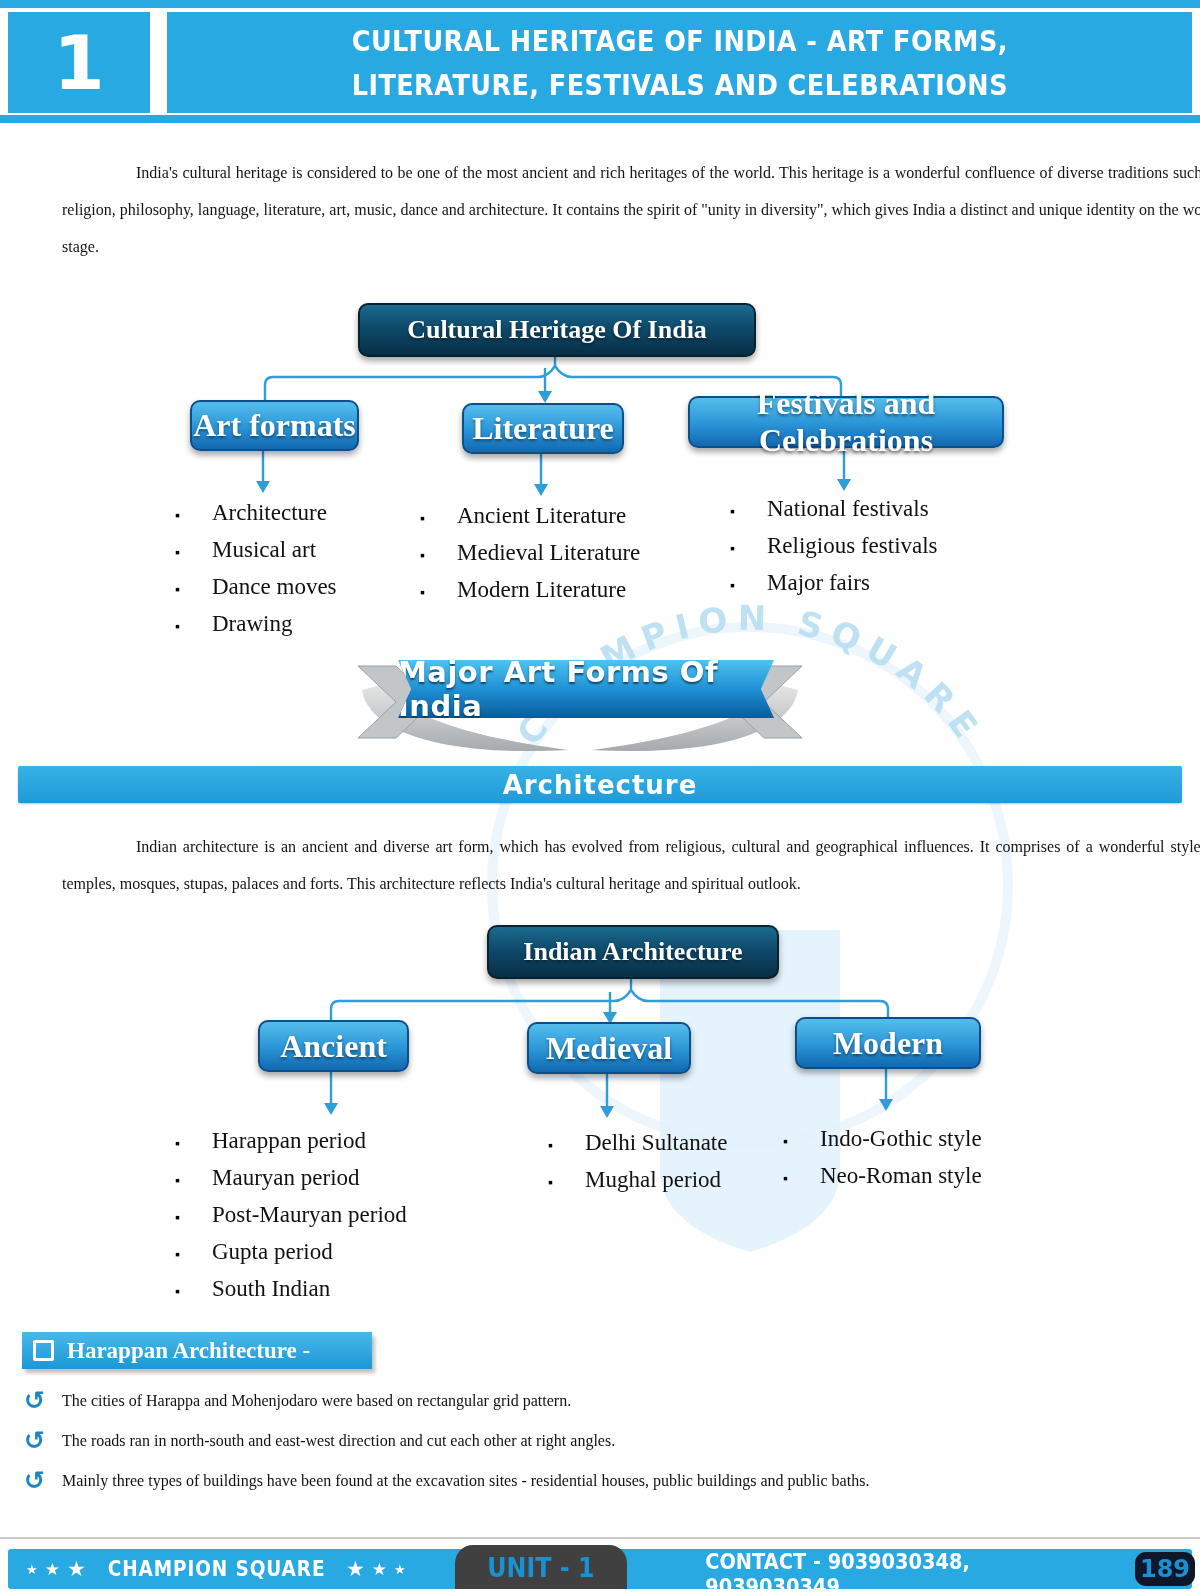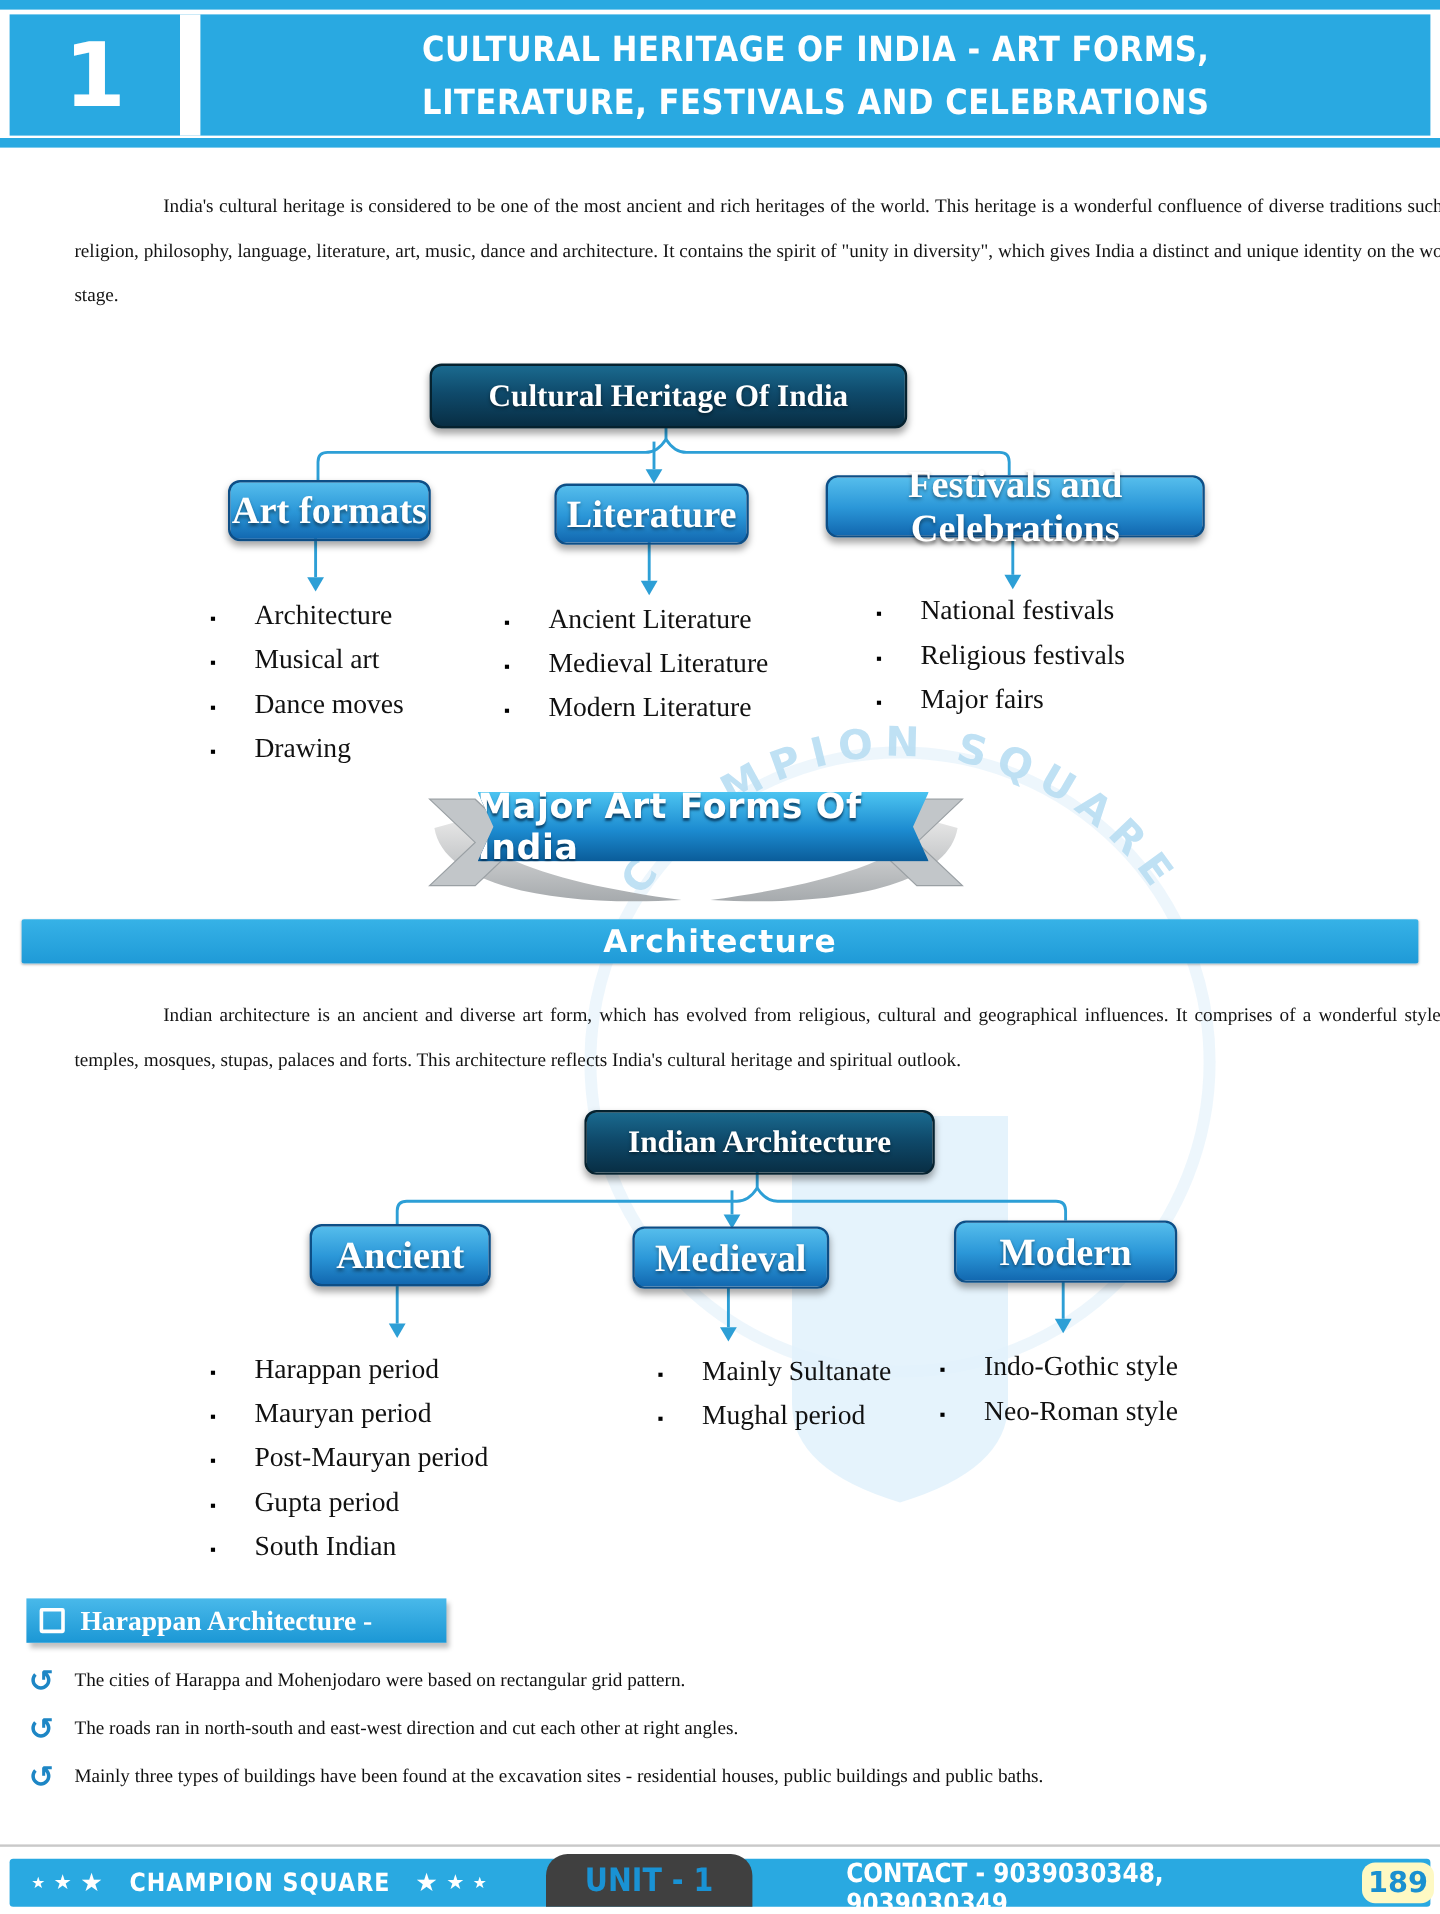--- a/index.html
+++ b/index.html
@@ -76,21 +76,21 @@
   .footer-bar { position:absolute; left:8px; top:1549px; width:1184px; height:40px;
     background:#29a9e1; border-radius:3px; z-index:1; }
   .brand { position:absolute; left:26px; top:1549px; height:40px; display:flex; align-items:center;
     gap:6px; color:#fff; font-weight:bold; font-size:21px; letter-spacing:1px; z-index:2; }
   .brand .st1 { font-size:13px; } .brand .st2 { font-size:17px; } .brand .st3 { font-size:21px; }
   .unit-tab { position:absolute; left:455px; top:1545px; width:172px; height:44px; background:#404040;
     border-radius:18px 18px 0 0; display:flex; align-items:center; justify-content:center;
     color:#1992d4; font-weight:bold; font-size:27px; z-index:2; }
   .contact { position:absolute; left:680px; top:1549px; width:420px; height:40px; display:flex;
     align-items:flex-start; justify-content:center; color:#fff; font-weight:bold; font-size:22px; z-index:2; }
-  .page-pill { position:absolute; left:1135px; top:1552px; width:60px; height:34px; background:#fef9c3;
+  .page-pill { position:absolute; left:1135px; top:1552px; width:60px; height:34px; background:#0f172a;
     border-radius:11px; display:flex; align-items:center; justify-content:center;
     color:#1a90d0; font-weight:bold; font-size:24px; z-index:2; }
 
   .watermark { position:absolute; z-index:0; pointer-events:none; }
 </style>
 </head>
 <body>
 
 <svg class="watermark" style="left:430px;top:600px" width="640" height="720" viewBox="0 0 640 720">
   <defs>
@@ -264,21 +264,21 @@
       <span>Gupta period</span>
     </div>
   <div class="row">
       <span class="sq">▪</span>
       <span>South Indian</span>
     </div>
 </div>
 <div class="list" style="left:548px;top:1130px">
   <div class="row">
       <span class="sq">▪</span>
-      <span>Mainly Sultanate</span>
+      <span>Delhi Sultanate</span>
     </div>
   <div class="row">
       <span class="sq">▪</span>
       <span>Mughal period</span>
     </div>
 </div>
 <div class="list" style="left:783px;top:1126px">
   <div class="row">
       <span class="sq">▪</span>
       <span>Indo-Gothic style</span>

